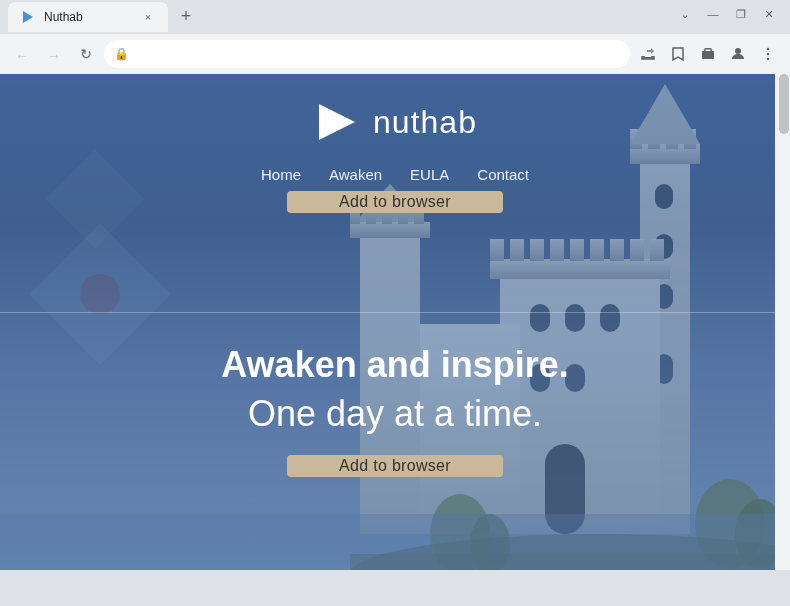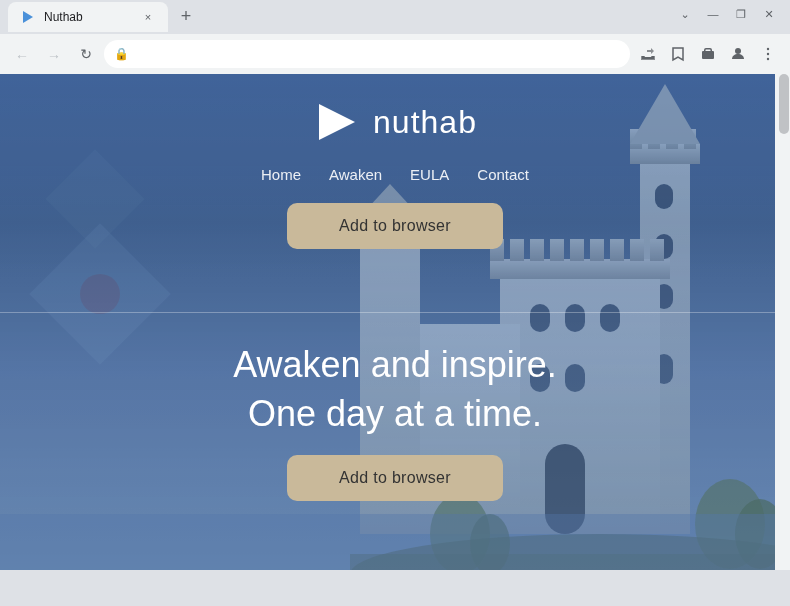--- a/index.html
+++ b/index.html
@@ -195,38 +195,38 @@
     .logo-text {
       font-size: 32px;
       font-weight: 400;
       color: white;
       letter-spacing: 1px;
     }
 
     .nav-links {
       display: flex;
       gap: 28px;
-      margin-bottom: 20px;
+      margin-bottom: 8px;
       justify-content: space-between;
     }
 
     .nav-link {
       color: white;
       font-size: 15px;
       text-decoration: none;
       opacity: 0.9;
     }
 
     .add-btn {
       background: #c9b99a;
       color: #333;
       border: none;
-      padding: 14px 52px;
+      padding: 2px 52px;
       font-size: 16px;
-      border-radius: 10px;
+      border-radius: 4px;
       cursor: pointer;
       letter-spacing: 0.3px;
     }
 
     
     .section-divider {
       position: absolute;
       top: 48%;
       left: 0;
       right: 0;
@@ -241,21 +241,21 @@
       left: 0;
       right: 0;
       display: flex;
       flex-direction: column;
       align-items: center;
       padding-top: 30px;
     }
 
     .hero-title {
       font-size: 36px;
-      font-weight: 400;
+      font-weight: 700;
       color: white;
       text-align: center;
       line-height: 1.3;
       margin-bottom: 4px;
     }
 
     .hero-subtitle {
       font-size: 36px;
       font-weight: 400;
       color: white;

